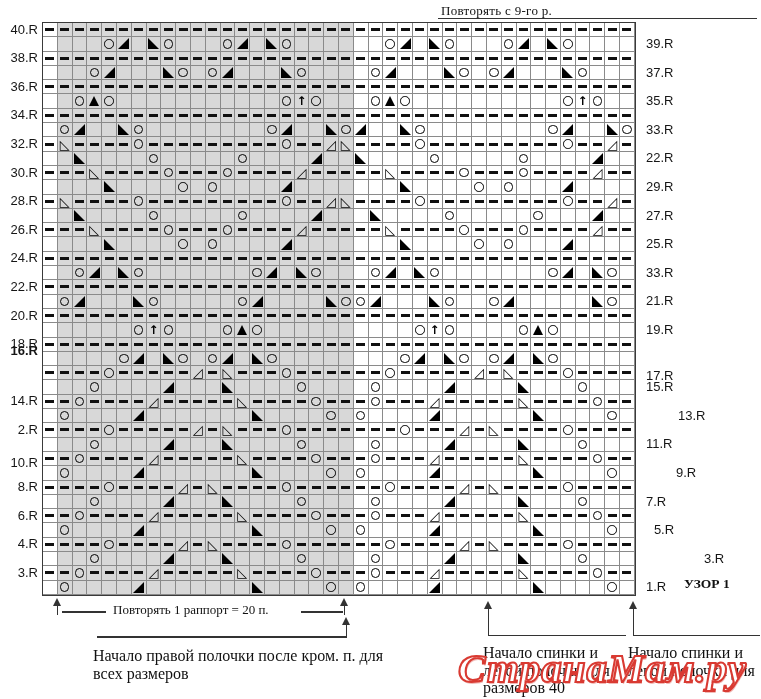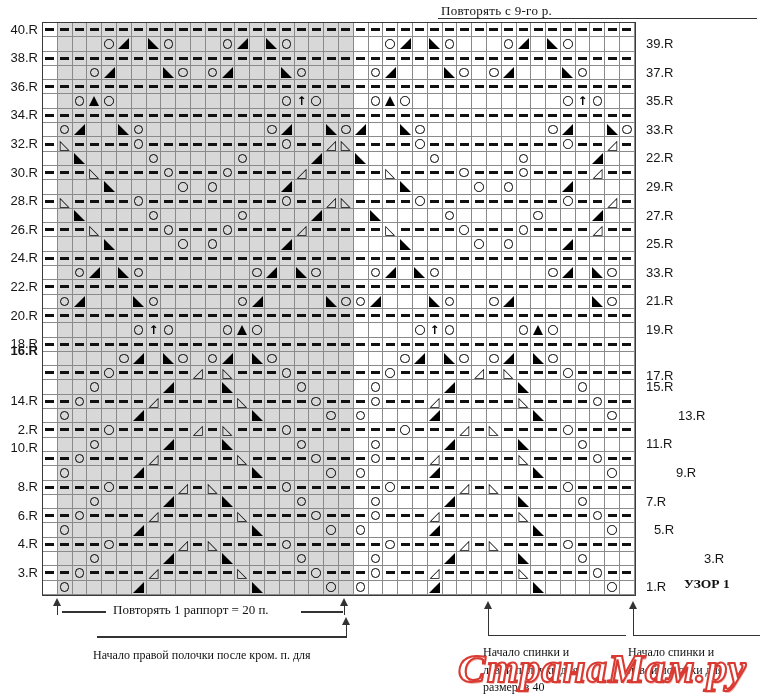--- a/index.html
+++ b/index.html
@@ -22,21 +22,21 @@
   .glyph-o{font-family:"DejaVu Sans",sans-serif;font-size:13px;line-height:13px;color:#000;}
   
   .rowlab{position:absolute;font-family:"Liberation Sans",sans-serif;font-size:13px;color:#161616;
           width:36px;line-height:13px;}
   .rowlab.left{text-align:right;}
   
   #top-text{left:441px;top:3px;font-size:13px;letter-spacing:.3px;color:#111;}
   #top-underline{left:438px;top:18px;width:319px;border-top:1.2px solid #333;height:0;}
   #repeat-text{left:113px;top:602px;font-size:13px;color:#111;}
   #uzor{left:684px;top:576px;font-size:13.5px;font-weight:bold;color:#111;}
-  .note{font-size:12px;color:#111;line-height:17.5px;}
+  .note{font-size:16px;color:#111;line-height:17.5px;}
   #text-bl{left:93px;top:647px;}
   #text-bm{left:483px;top:644px;}
   #text-br{left:628px;top:644px;}
   
   .hline{position:absolute;height:1.5px;background:#333;}
   .vline{position:absolute;width:1.5px;background:#333;}
   .ahead{position:absolute;width:0;height:0;border-left:4px solid transparent;
          border-right:4px solid transparent;border-bottom:8px solid #333;}
   
   #watermark{left:458px;top:644px;font-size:41px;font-weight:bold;font-style:italic;
@@ -3691,21 +3691,21 @@
     <div class="rowlab left" style="left: 2px; top: 165.65px;">30.R</div>
     <div class="rowlab left" style="left: 2px; top: 194.25px;">28.R</div>
     <div class="rowlab left" style="left: 2px; top: 222.85px;">26.R</div>
     <div class="rowlab left" style="left: 2px; top: 251.45px;">24.R</div>
     <div class="rowlab left" style="left: 2px; top: 280.05px;">22.R</div>
     <div class="rowlab left" style="left: 2px; top: 308.65px;">20.R</div>
     <div class="rowlab left" style="left: 2px; top: 337.25px;">18.R</div>
     <div class="rowlab left" style="left: 2px; top: 344px; font-weight: bold;">16.R</div>
     <div class="rowlab left" style="left: 2px; top: 394.45px;">14.R</div>
     <div class="rowlab left" style="left: 2px; top: 423.05px;">2.R</div>
-    <div class="rowlab left" style="left: 2px; top: 441px;">10.R</div>
+    <div class="rowlab left" style="left: 2px; top: 456px;">10.R</div>
     <div class="rowlab left" style="left: 2px; top: 480.25px;">8.R</div>
     <div class="rowlab left" style="left: 2px; top: 508.85px;">6.R</div>
     <div class="rowlab left" style="left: 2px; top: 537.45px;">4.R</div>
     <div class="rowlab left" style="left: 2px; top: 566.05px;">3.R</div>
   </div>
 <div id="labels-right">
     <div class="rowlab" style="left: 646px; top: 36.95px;">39.R</div>
     <div class="rowlab" style="left: 646px; top: 65.55px;">37.R</div>
     <div class="rowlab" style="left: 646px; top: 94.15px;">35.R</div>
     <div class="rowlab" style="left: 646px; top: 122.75px;">33.R</div>
@@ -3735,20 +3735,21 @@
 <div class="abs" id="repeat-text">Повторять 1 раппорт = 20 п.</div>
 <div class="hline" style="left:301px;top:611px;width:42px;"></div>
 <div class="ahead" style="left:340px;top:598px;"></div>
 <div class="vline" style="left:343.5px;top:605px;height:10px;"></div>
 
 <div class="hline" style="left:97px;top:636px;width:250px;"></div>
 <div class="vline" style="left:345.5px;top:624px;height:12px;"></div>
 <div class="ahead" style="left:342px;top:617px;"></div>
 <div class="abs note" id="text-bl">
     <div>Начало правой полочки после кром. п. для</div>
+    <div>всех размеров</div>
   </div>
 
 <div class="ahead" style="left:484px;top:601px;"></div>
 <div class="vline" style="left:487.5px;top:608px;height:28px;"></div>
 <div class="hline" style="left:488px;top:634.5px;width:138px;"></div>
 <div class="ahead" style="left:629px;top:601px;"></div>
 <div class="vline" style="left:632.5px;top:608px;height:28px;"></div>
 <div class="hline" style="left:633px;top:634.5px;width:127px;"></div>
 <div class="abs note" id="text-bm">
     <div>Начало спинки и</div>

